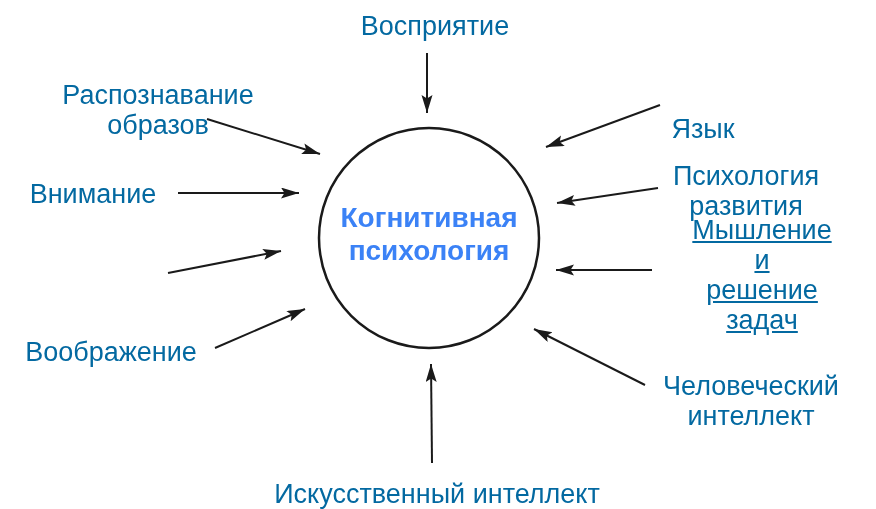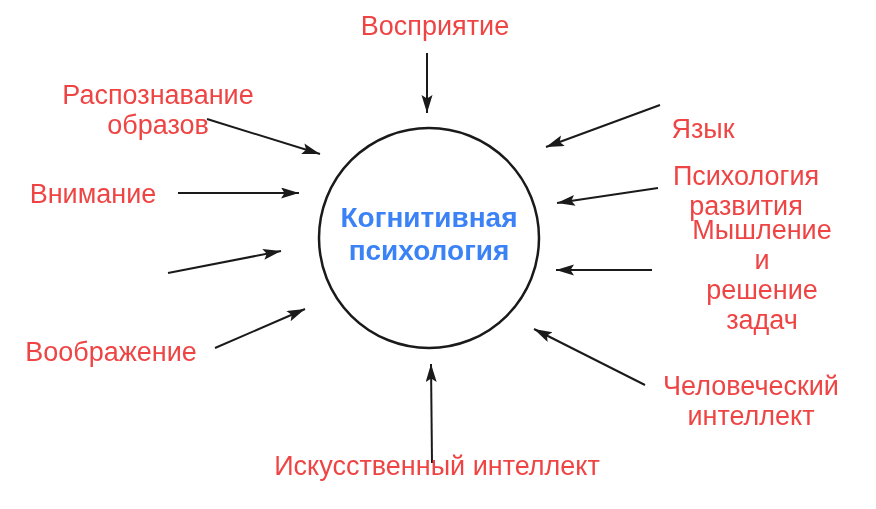--- a/index.html
+++ b/index.html
@@ -21,43 +21,43 @@
     left: 0;
     top: 0;
   }
   .label {
     position: absolute;
     transform: translate(-50%, -50%);
     font-size: 27px;
     line-height: 30px;
     text-align: center;
     white-space: pre-line;
-    color: #ef4444;
+    color: #0369a1;
   }
   .center-label {
     position: absolute;
     transform: translate(-50%, -50%);
     font-size: 28px;
     line-height: 33px;
     font-weight: bold;
     text-align: center;
     white-space: pre-line;
     color: #3b82f6;
   }
   
   .l-perception            { left: 435px; top: 26px;  }
   .l-pattern-recognition   { left: 110px; top: 110px; margin-left: 48px; }
   .l-attention             { left: 93px;  top: 194px; }
   .l-memory                { left: 104px; top: 274px; }
   .l-imagination           { left: 111px; top: 352px; }
   .l-language              { left: 703px; top: 101px; margin-top: 28px; }
   .l-developmental         { left: 746px; top: 191px; }
-  .l-thinking              { left: 762px; top: 275px; }
+  .l-thinking              { left: 762px; top: 275px; text-decoration: underline; }
   .l-human-intelligence    { left: 751px; top: 401px; }
-  .l-artificial-intelligence { left: 437px; top: 466px; }
+  .l-artificial-intelligence { left: 437px; top: 494px; }
   .l-center                { left: 429px; top: 234px; }
 </style>
 </head>
 <body>
 
 <div class="canvas">
 
   <svg class="layer" width="876" height="509" viewBox="0 0 876 509">
     <defs>
       <marker id="ah" markerUnits="userSpaceOnUse" markerWidth="20" markerHeight="12" refX="18" refY="5.5" orient="auto">

